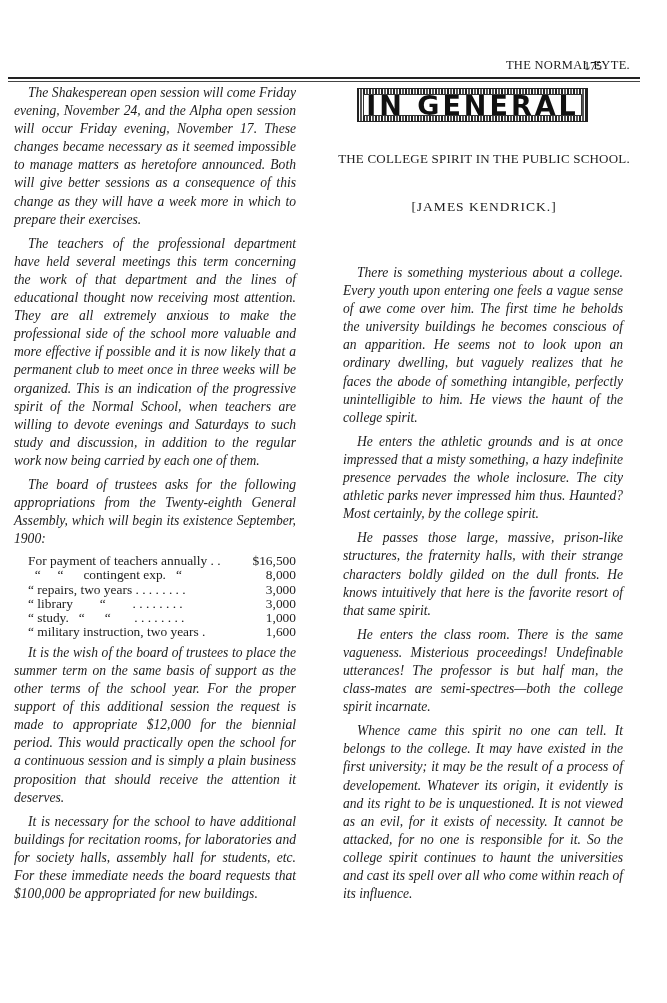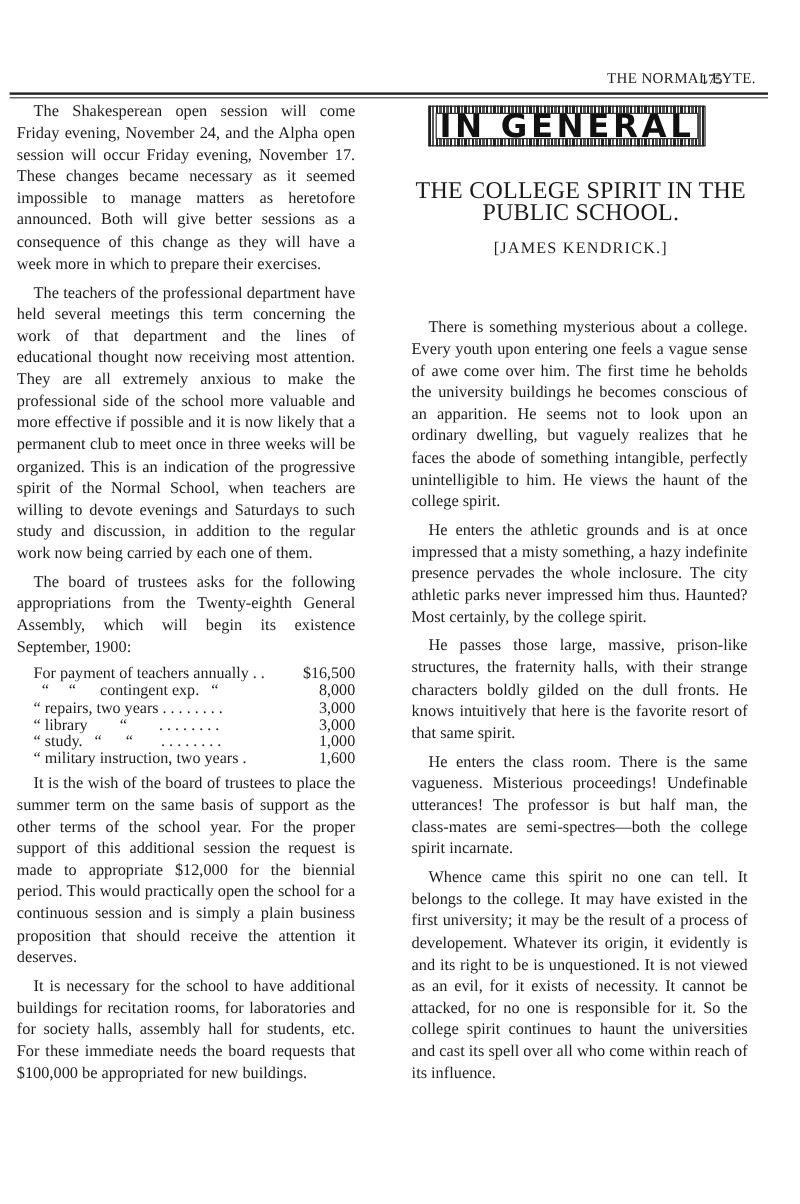--- a/index.html
+++ b/index.html
@@ -26,21 +26,21 @@
   .rule2 {
     position: absolute; top: 81px; left: 8px; width: 632px; height: 0;
     border-top: 1px solid #444;
   }
   .col {
     position: absolute; font-size: 13.6px; line-height: 18.1px;
     text-align: justify;
   }
   .col.left { left: 14px; top: 84px; width: 282px; }
   .col.right { left: 343px; top: 220px; width: 280px; }
-  .col p { margin: 0 0 6px 0; text-indent: 14px; text-align: justify; text-align-last: left; }
+  .col p { margin: 0 0 6px 0; text-indent: 14px; text-align: justify; text-align-last: left; font-style: italic; }
   .col p.last-line-justify { text-align-last: justify; }
 
   .approp { margin: 0 0 5px 0; font-size: 13.4px; line-height: 14.1px; }
   .approp .row { display: flex; justify-content: flex-start; padding-left: 14px; white-space: pre; }
   .approp .row .item { flex: 1; overflow: hidden; white-space: pre; }
   .approp .row .amt { width: 52px; text-align: right; }
 
   .banner {
     position: absolute; left: 357px; top: 88px; width: 231px; height: 34px;
     box-sizing: border-box;
@@ -53,21 +53,21 @@
   }
   .banner .inner {
     position: absolute; inset: 0; border: 1px solid #333;
   }
   .banner-text {
     font-family: "DejaVu Sans", sans-serif; font-weight: bold; font-size: 27px;
     letter-spacing: 3px; color: #111; position: relative;
   }
   .article-title {
     position: absolute; left: 338px; top: 150px; width: 292px; text-align: center;
-    font-size: 20px; line-height: 18px; letter-spacing: 0.2px;
+    font-size: 13px; line-height: 18px; letter-spacing: 0.2px;
   }
   .byline {
     position: absolute; left: 338px; top: 198px; width: 292px; text-align: center;
     font-size: 13.5px; line-height: 18px;
   }
   .byline .sc { font-variant: small-caps; letter-spacing: 1px; margin-top: 24px; }
   .col.right p.first { text-indent: 14px; margin-top: 44px; }
 </style>
 </head>
 <body>

